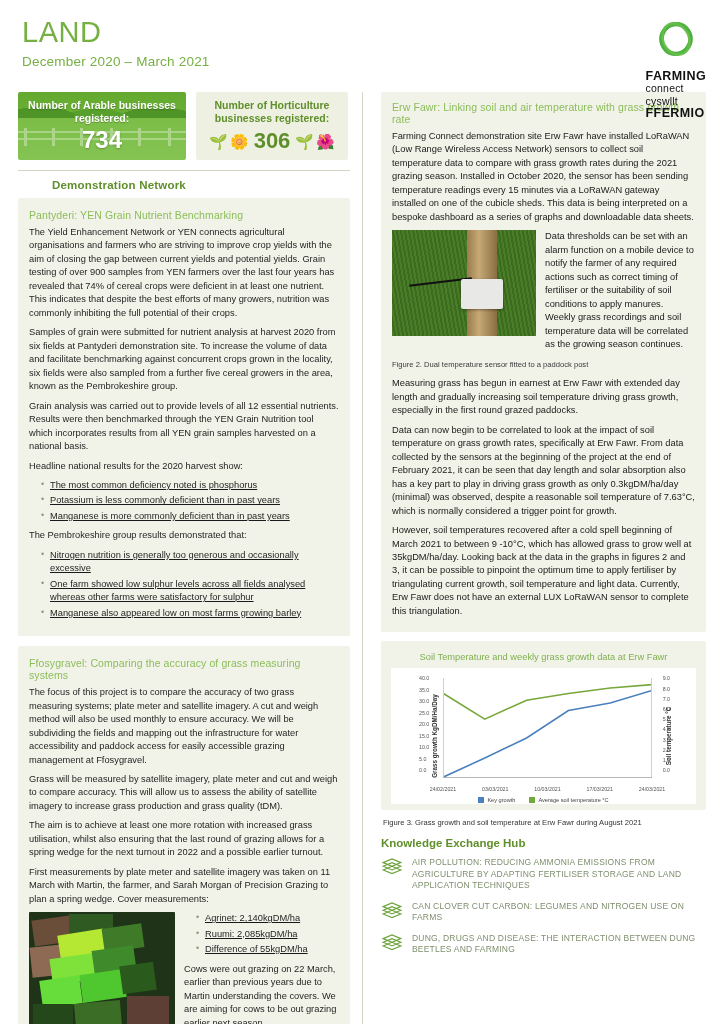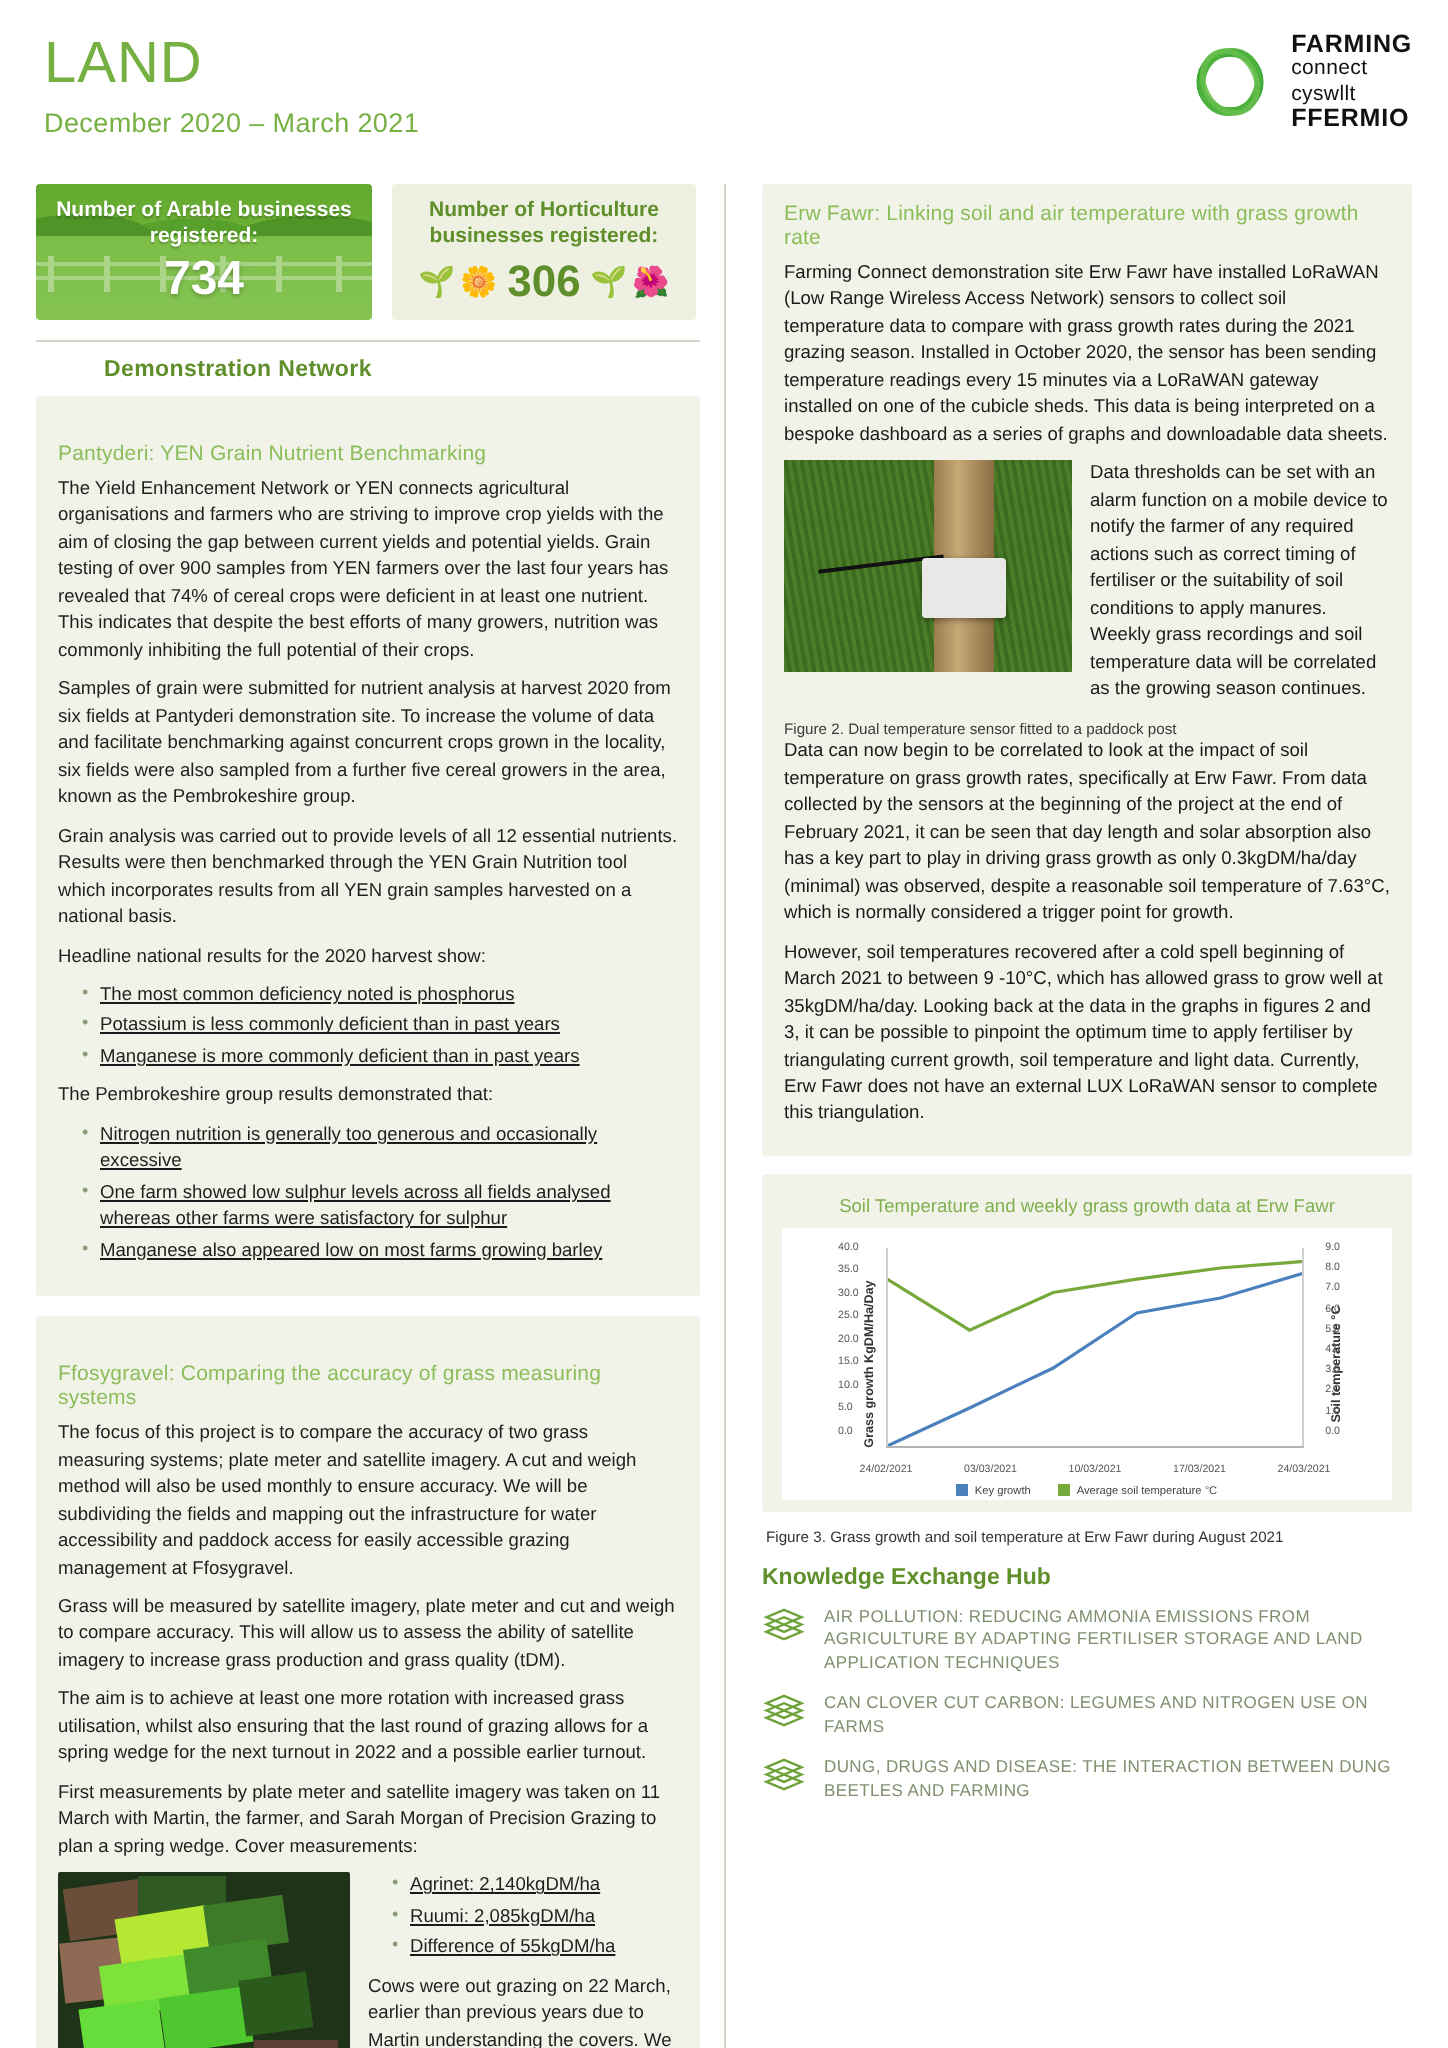--- a/index.html
+++ b/index.html
@@ -9,21 +9,21 @@
     font-family:"Liberation Sans", sans-serif;
     color:#1a1a1a;
     overflow:hidden;
   }
   .page{position:relative;width:724px;height:1024px;box-sizing:border-box;padding:0;}
 
   
   .header{position:relative;height:92px;padding:18px 22px 0 22px;box-sizing:border-box;}
   .hdr-title{font-size:29px;color:#76b043;letter-spacing:.5px;font-weight:400;line-height:1;}
   .hdr-sub{font-size:13.5px;color:#76b043;margin-top:7px;letter-spacing:.2px;}
-  .logo-wrap{position:absolute;right:18px;top:16px;display:flex;align-items:center;gap:8px;}
+  .logo-wrap{position:absolute;right:18px;top:16px;display:flex;align-items:center;gap:8px;flex-direction:column;}
   .logo-mark{width:46px;height:46px;flex:0 0 46px;}
   .logo-text{line-height:1.02;}
   .lt1{font-size:12.5px;font-weight:bold;color:#111;letter-spacing:.4px;}
   .lt2{font-size:10.5px;color:#111;letter-spacing:.2px;}
   .lt3{font-size:10.5px;color:#111;letter-spacing:.2px;margin-top:3px;}
   .lt4{font-size:12.5px;font-weight:bold;color:#111;letter-spacing:.4px;}
 
   
   .cols{display:flex;padding:0 18px;box-sizing:border-box;}
   .col-left{width:344px;box-sizing:border-box;padding-right:12px;position:relative;}
@@ -55,21 +55,21 @@
      color:#5f8f2a;font-size:10.5px;font-weight:bold;line-height:1.25;}
   .hort-row{position:absolute;left:0;right:0;top:36px;display:flex;align-items:center;justify-content:center;gap:2px;}
   .hort-num{font-size:22px;font-weight:bold;color:#5f8f2a;margin:0 3px;}
   .ico{font-size:15px;line-height:1;}
 
   .rule{height:1px;background:#cfd8c4;margin:6px 0 8px 0;}
 
   .sect-title{font-size:11.5px;font-weight:bold;color:#5f8f2a;letter-spacing:.2px;margin:4px 0 7px 0;padding-left:34px;}
 
   
-  .card{background:#f2f3e8;border-radius:2px;padding:23px 11px 10px 11px;margin-bottom:10px;}
+  .card{background:#f2f3e8;border-radius:2px;padding:11px 11px 10px 11px;margin-bottom:10px;}
   .card-h{font-size:10.5px;color:#8bbd5a;margin-bottom:5px;letter-spacing:.1px;}
   .card p{font-size:9.3px;line-height:1.45;margin:0 0 6px 0;color:#1f1f1f;}
   .card p:last-child{margin-bottom:0;}
   ul.bul{margin:0 0 6px 0;padding-left:13px;list-style:none;text-decoration:underline;}
   ul.bul li{font-size:9.3px;line-height:1.45;margin-bottom:2px;position:relative;padding-left:8px;color:#1f1f1f;}
   ul.bul li:before{content:"•";position:absolute;left:-1px;top:-1px;color:#8a9b7a;font-size:9px;}
 
   
   .figrow{display:flex;gap:9px;margin-top:4px;}
   .satimg{width:146px;height:118px;flex:0 0 146px;border-radius:1px;position:relative;overflow:hidden;
@@ -249,20 +249,21 @@
           <div class="sensorimg">
             <div class="grass"></div>
             <div class="post"></div>
             <div class="wire"></div>
             <div class="box"></div>
           </div>
           <div class="sensortxt">Data thresholds can be set with an alarm function on a mobile device to notify the farmer of any required actions such as correct timing of fertiliser or the suitability of soil conditions to apply manures. Weekly grass recordings and soil temperature data will be correlated as the growing season continues.</div>
         </div>
         <div class="figcap">Figure 2. Dual temperature sensor fitted to a paddock post</div>
 
+        <p style="font-size:9.3px;line-height:1.45;margin:8px 0 6px 0;">Measuring grass has begun in earnest at Erw Fawr with extended day length and gradually increasing soil temperature driving grass growth, especially in the first round grazed paddocks.</p>
         <p style="font-size:9.3px;line-height:1.45;margin:0 0 6px 0;">Data can now begin to be correlated to look at the impact of soil temperature on grass growth rates, specifically at Erw Fawr. From data collected by the sensors at the beginning of the project at the end of February 2021, it can be seen that day length and solar absorption also has a key part to play in driving grass growth as only 0.3kgDM/ha/day (minimal) was observed, despite a reasonable soil temperature of 7.63°C, which is normally considered a trigger point for growth.</p>
         <p style="font-size:9.3px;line-height:1.45;margin:0;">However, soil temperatures recovered after a cold spell beginning of March 2021 to between 9 -10°C, which has allowed grass to grow well at 35kgDM/ha/day. Looking back at the data in the graphs in figures 2 and 3, it can be possible to pinpoint the optimum time to apply fertiliser by triangulating current growth, soil temperature and light data. Currently, Erw Fawr does not have an external LUX LoRaWAN sensor to complete this triangulation.</p>
       </div>
 
       <div class="chart-card">
         <div class="chart-title">Soil Temperature and weekly grass growth data at Erw Fawr</div>
         <div class="chart-box">
           <div class="ylab-l">Grass growth KgDM/Ha/Day</div>
           <div class="ylab-r">Soil temperature °C</div>
           <div id="yticks">

